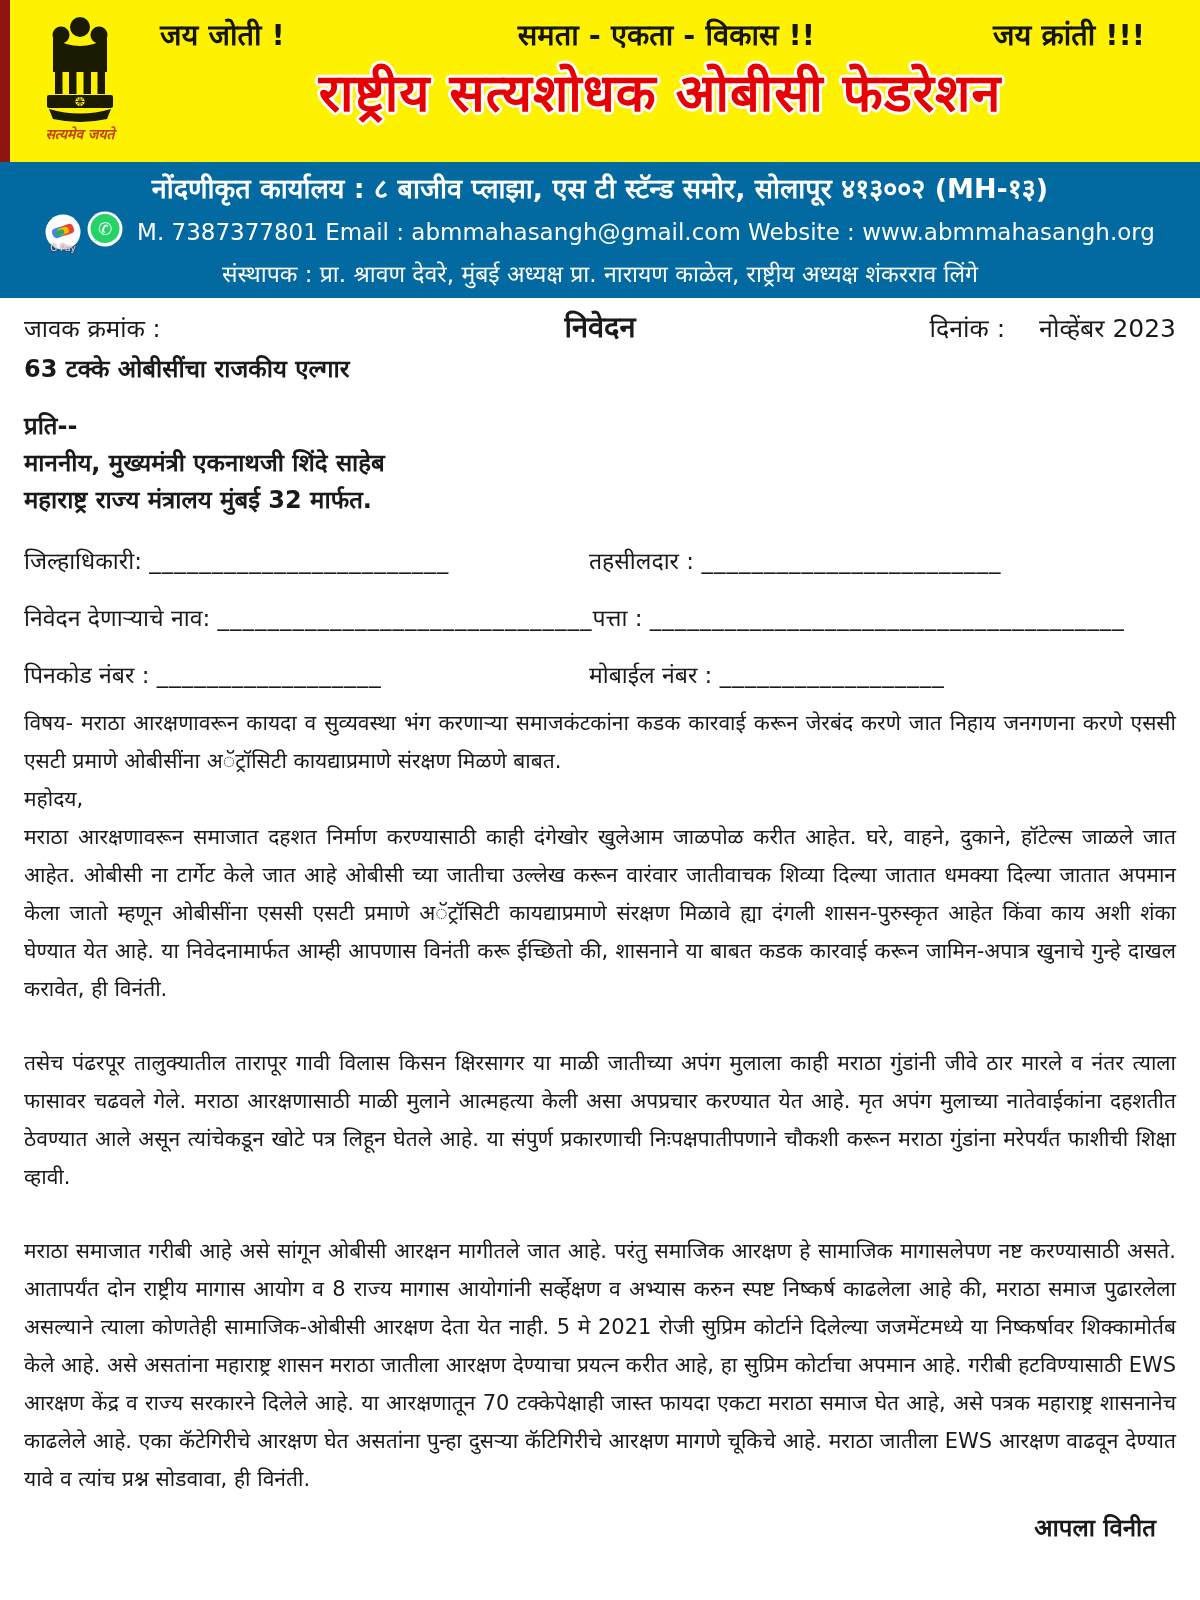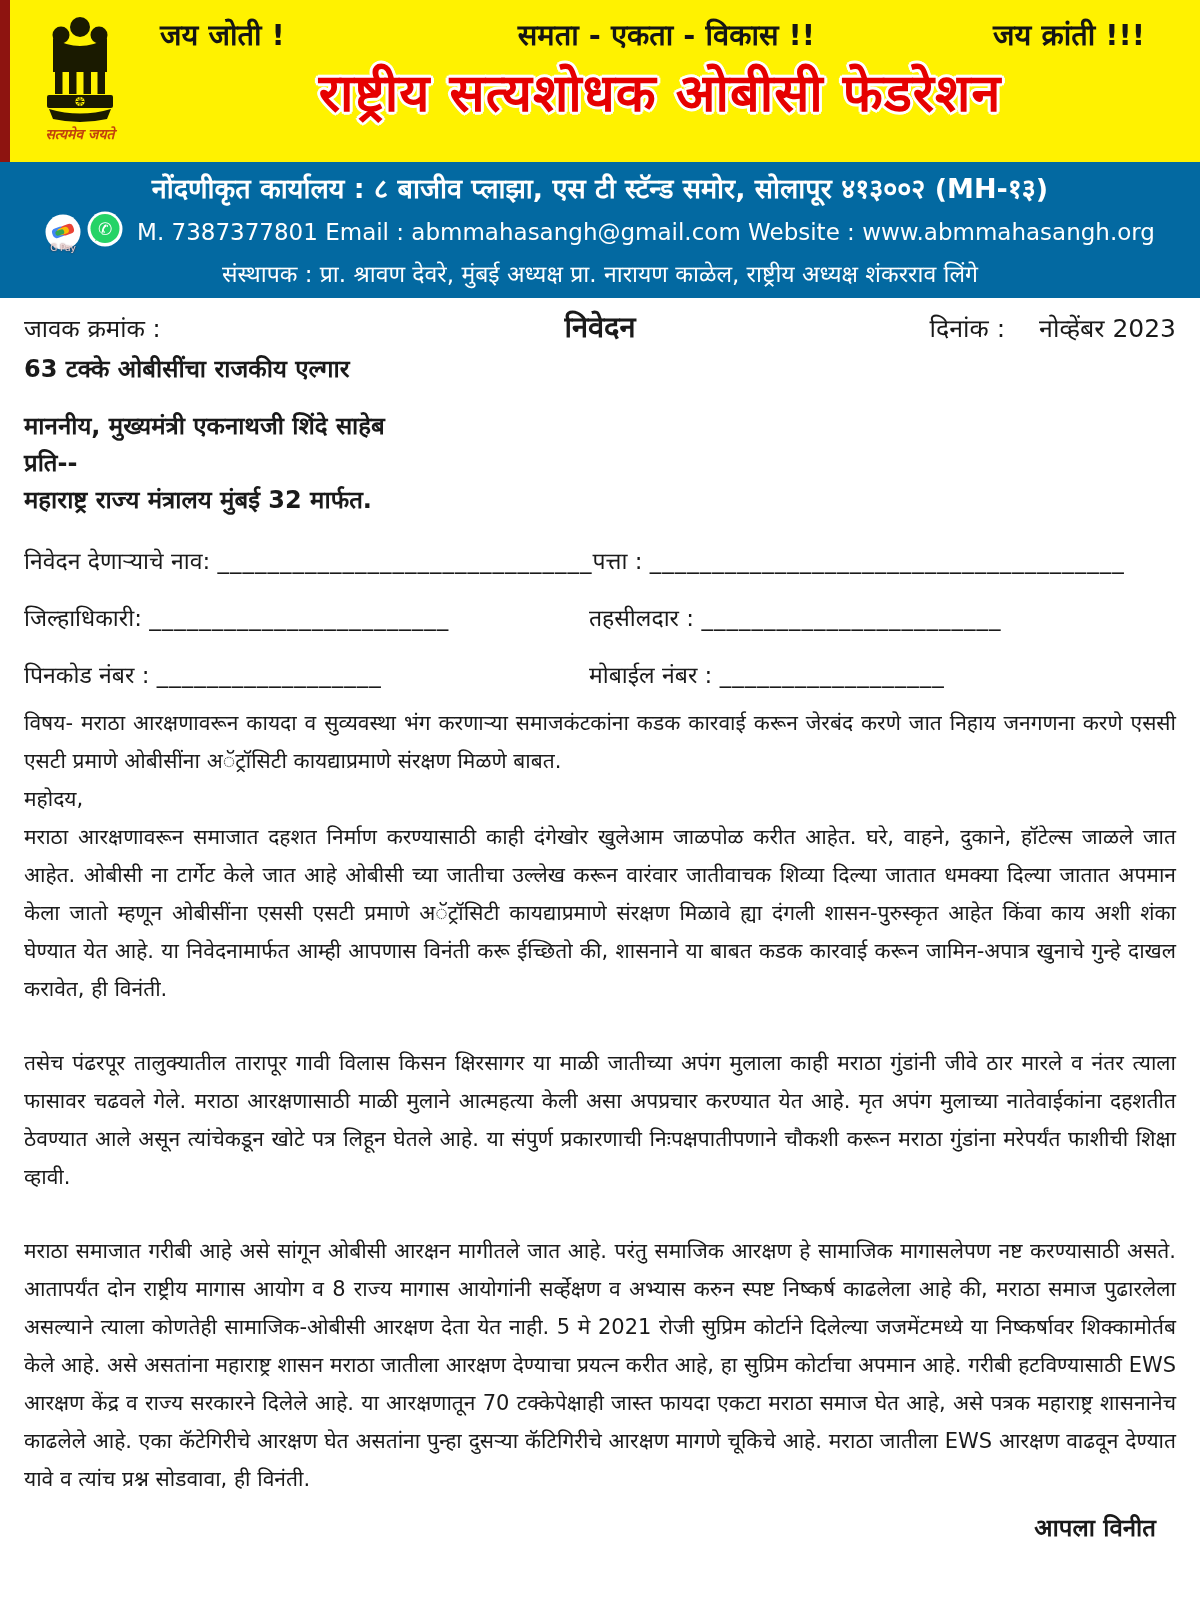--- a/index.html
+++ b/index.html
@@ -153,33 +153,33 @@
 
   <div class="meta-row">
     <span class="meta-left">जावक क्रमांक :</span>
     <span class="meta-center">निवेदन</span>
     <span class="meta-right"><span>दिनांक :</span><span class="date-value">नोव्हेंबर 2023</span></span>
   </div>
 
   <div class="subtitle">63 टक्के ओबीसींचा राजकीय एल्गार</div>
 
   <div class="addressee">
+    <div>प्रति--</div>
     <div>माननीय, मुख्यमंत्री एकनाथजी शिंदे साहेब</div>
-    <div>प्रति--</div>
     <div>महाराष्ट्र राज्य मंत्रालय मुंबई 32 मार्फत.</div>
+  </div>
+
+  <div class="form-row">
+    <span class="form-col1"><span>जिल्हाधिकारी:</span> <span class="blank">________________________</span></span>
+    <span class="form-col2"><span>तहसीलदार :</span> <span class="blank">________________________</span></span>
   </div>
 
   <div class="form-row">
     <span class="form-col1"><span>निवेदन देणाऱ्याचे नाव:</span> <span class="blank">______________________________</span></span>
     <span class="form-col2"><span>पत्ता :</span> <span class="blank">______________________________________</span></span>
-  </div>
-
-  <div class="form-row">
-    <span class="form-col1"><span>जिल्हाधिकारी:</span> <span class="blank">________________________</span></span>
-    <span class="form-col2"><span>तहसीलदार :</span> <span class="blank">________________________</span></span>
   </div>
 
   <div class="form-row">
     <span class="form-col1"><span>पिनकोड नंबर :</span> <span class="blank">__________________</span></span>
     <span class="form-col2"><span>मोबाईल नंबर :</span> <span class="blank">__________________</span></span>
   </div>
 
   <p class="para subject">विषय- मराठा आरक्षणावरून कायदा व सुव्यवस्था भंग करणाऱ्या समाजकंटकांना कडक कारवाई करून जेरबंद करणे जात निहाय जनगणना करणे एससी एसटी प्रमाणे ओबीसींना अॅट्रॉसिटी कायद्याप्रमाणे संरक्षण मिळणे बाबत.</p>
 
   <div class="salutation">महोदय,</div>

